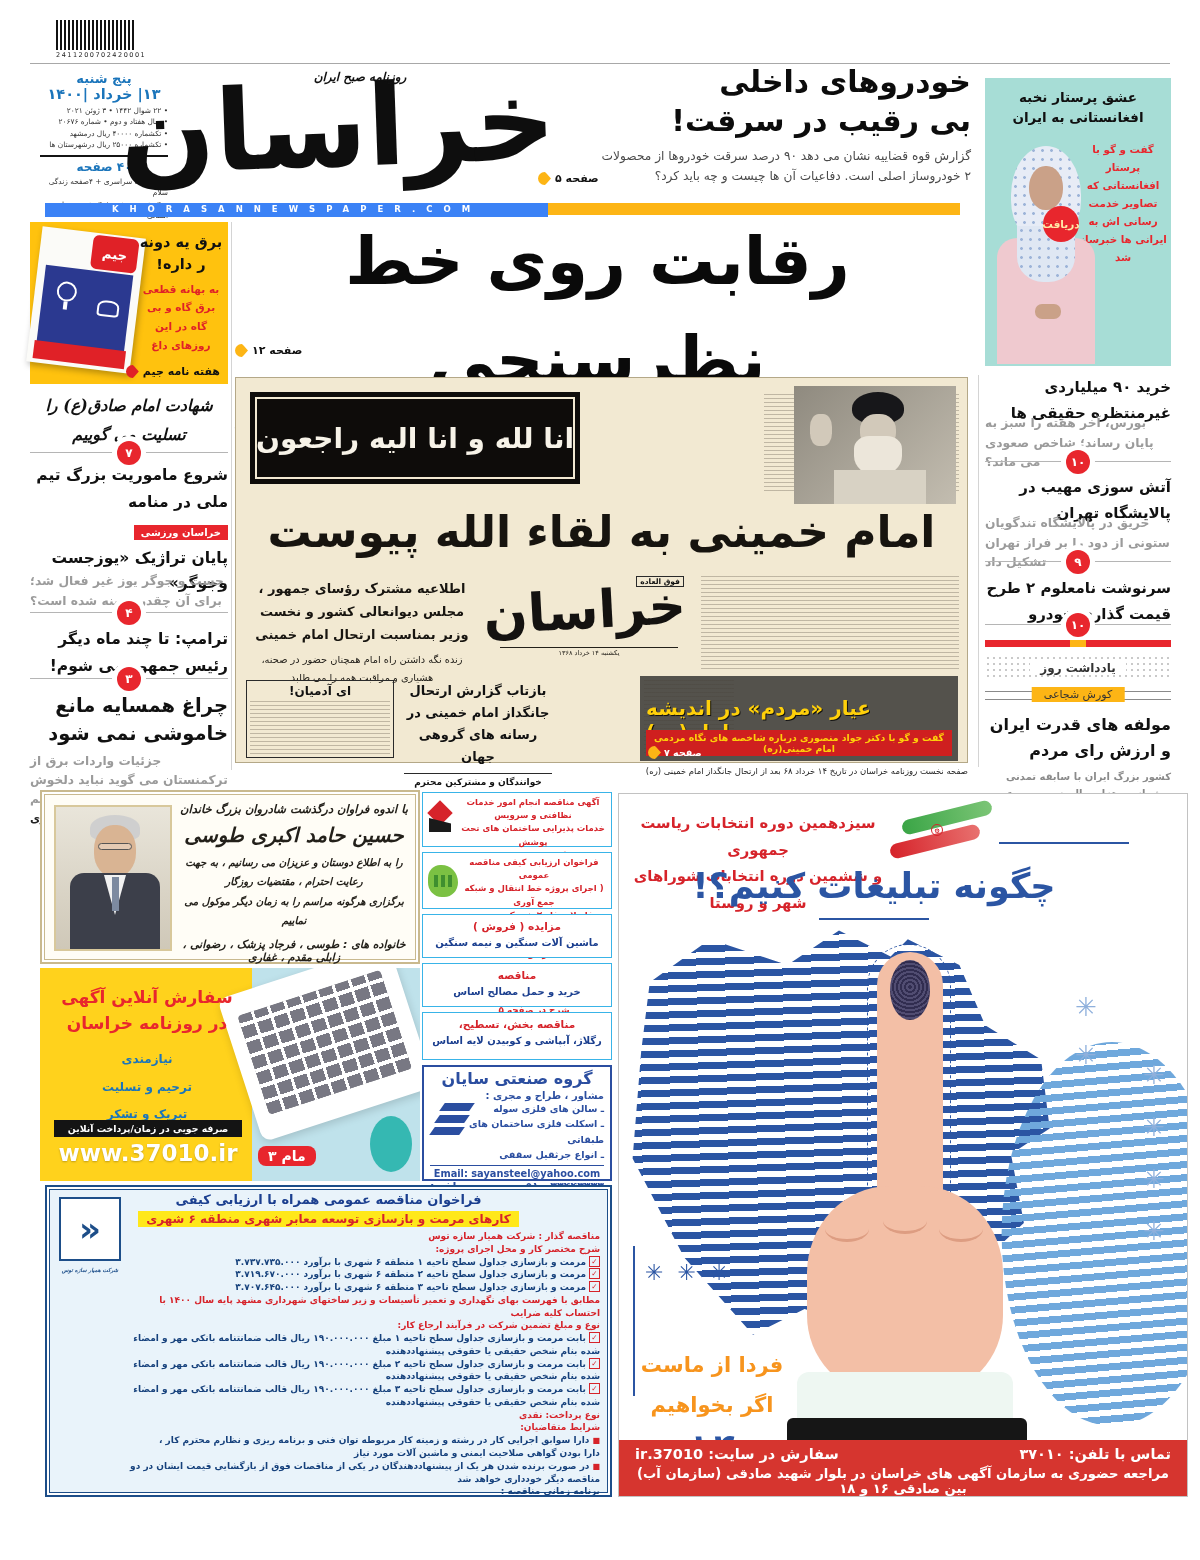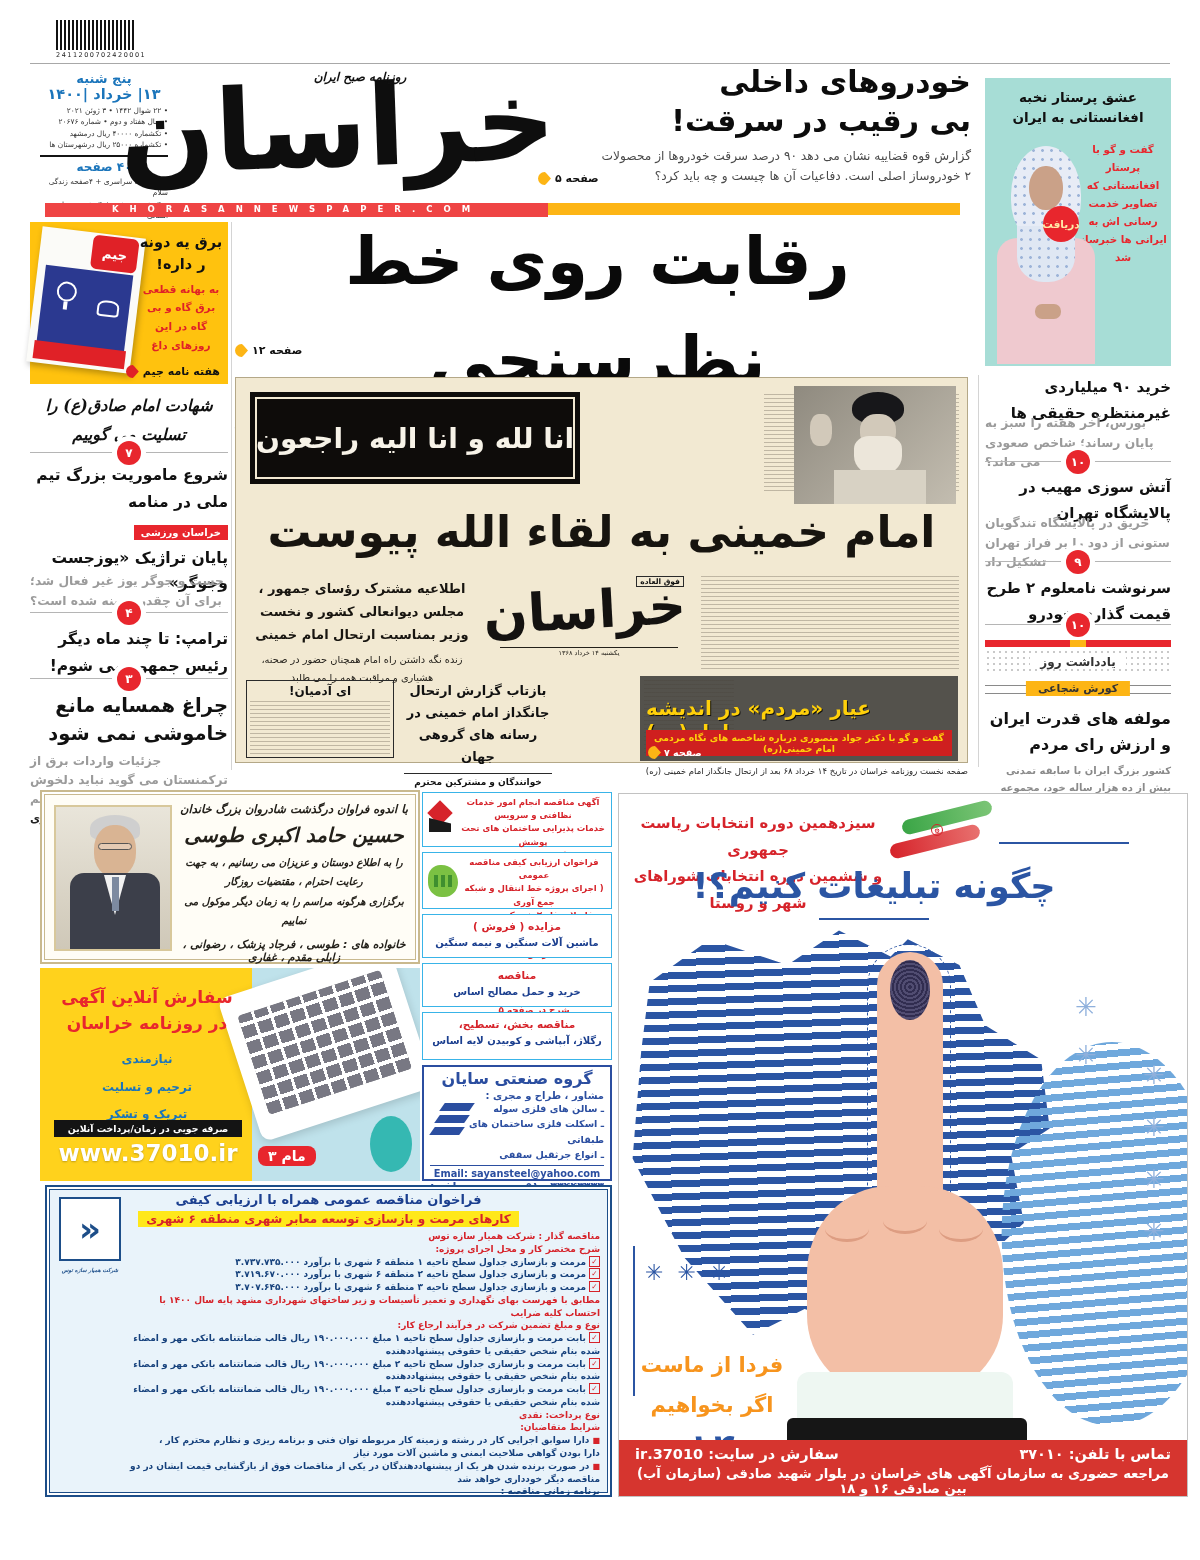--- a/index.html
+++ b/index.html
@@ -23,21 +23,21 @@
   #mast-info{left:40px;top:71px;width:128px;}
   #mast-info .wd{color:#1b75bb;font-size:13px;font-weight:bold;text-align:center;}
   #mast-info .dt{color:#1b75bb;font-size:14.5px;font-weight:bold;text-align:center;margin-bottom:3px;}
   #mast-info .ln{font-size:7.4px;color:#333;line-height:1.55;text-align:right;}
   #mast-info .rule{border-top:2.5px solid #141414;margin:4px 0 3px;}
   #mast-info .pg{color:#1b75bb;font-size:12px;font-weight:bold;text-align:center;margin-bottom:2px;}
   #mast-logo{left:165px;top:52px;width:345px;height:150px;display:flex;align-items:center;justify-content:center;
              font-size:112px;font-weight:bold;color:#0e0e0e;transform:rotate(-2deg);letter-spacing:-5px;}
   #mast-tagline{left:295px;top:70px;width:130px;text-align:center;font-size:12px;font-style:italic;font-weight:bold;}
   #page5-marker{left:538px;top:172px;font-size:11px;font-weight:bold;display:flex;align-items:center;gap:4px;}
-  #url-black{left:45px;top:203px;width:503px;height:14px;background:#ef4444;color:#fff;font-size:8.5px;
+  #url-black{left:45px;top:203px;width:503px;height:14px;background:#3b82f6;color:#fff;font-size:8.5px;
              font-weight:bold;letter-spacing:11px;text-align:center;line-height:12px;direction:ltr;overflow:hidden;}
   #url-yellow{left:548px;top:203px;width:412px;height:12px;background:#fdb515;}
 
   
   #tr-article{left:553px;top:62px;width:418px;}
   #tr-article .t{font-size:30px;line-height:1.3;font-weight:bold;color:#0c0c0c;text-align:right;}
   #tr-article .s{margin-top:7px;font-size:12.2px;color:#4a4a4a;line-height:1.6;text-align:right;}
 
   
   #nurse-box{left:985px;top:78px;width:186px;height:288px;background:#a7ddd6;}
@@ -124,28 +124,28 @@
   
   .rc-it{left:985px;width:186px;position:absolute;}
   #rc-item1{top:375px;font-size:15px;font-weight:bold;line-height:1.7;text-align:right;}
   #rc-sub1{top:414px;font-size:12.3px;color:#9b9b9b;font-weight:bold;line-height:1.6;text-align:left;}
   #rc-item2{top:475px;font-size:15px;font-weight:bold;line-height:1.7;text-align:right;}
   #rc-sub2{top:514px;font-size:12.3px;color:#9b9b9b;font-weight:bold;line-height:1.6;text-align:left;}
   #rc-item3{top:576px;font-size:15px;font-weight:bold;line-height:1.7;text-align:right;}
   #rc-note{top:640px;}
   #rc-note .redbar{height:7px;background:#e8262d;position:relative;}
   #rc-note .redbar i{position:absolute;left:50%;transform:translateX(-50%);top:0;width:16px;height:7px;background:#fdb515;}
-  #rc-note .dots{height:26px;margin-top:2px;background:radial-gradient(#c9c9c9 1px,transparent 1.4px);background-size:6px 6px;
+  #rc-note .dots{height:26px;margin-top:8px;background:radial-gradient(#c9c9c9 1px,transparent 1.4px);background-size:6px 6px;
       display:flex;align-items:center;justify-content:center;}
   #rc-note .dots span{background:#fff;padding:0 10px;font-size:12px;font-weight:bold;color:#333;}
   #rc-note .authrow{position:relative;height:18px;margin-top:6px;}
   #rc-note .authrow .l1{position:absolute;top:4px;left:0;right:0;border-top:1px solid #8a8a8a;}
   #rc-note .authrow .l2{position:absolute;top:12px;left:0;right:0;border-top:1px solid #8a8a8a;}
   #rc-note .authrow .au{position:absolute;left:50%;transform:translateX(-50%);top:0;background:#fdb515;
-      padding:1px 12px;font-size:11px;font-weight:bold;color:#333;white-space:nowrap;}
+      padding:1px 12px;font-size:11px;font-weight:normal;color:#333;white-space:nowrap;}
   #rc-note .t{margin-top:7px;font-size:16px;font-weight:bold;line-height:1.65;text-align:right;}
   #rc-note .s{margin-top:3px;font-size:10px;color:#8a8a8a;font-weight:bold;line-height:1.75;text-align:right;}
   #rc-note .s .mk{color:#222;font-size:10.5px;white-space:nowrap;}
 
   
   #obit{left:40px;top:790px;width:380px;height:174px;border:2px solid #c9b98e;background:#fffdf6;
         box-shadow:inset 0 0 0 2px #fff,inset 0 0 0 3px #c9b98e;}
   #obit-photo{position:absolute;left:12px;top:13px;width:118px;height:146px;border:2px solid #d8c89b;
         background:linear-gradient(#e9e5da,#cfc8b8);overflow:hidden;}
   #obit-photo .hair{position:absolute;left:34px;top:8px;width:50px;height:26px;background:#cfcfcf;border-radius:50% 50% 30% 30%;}

